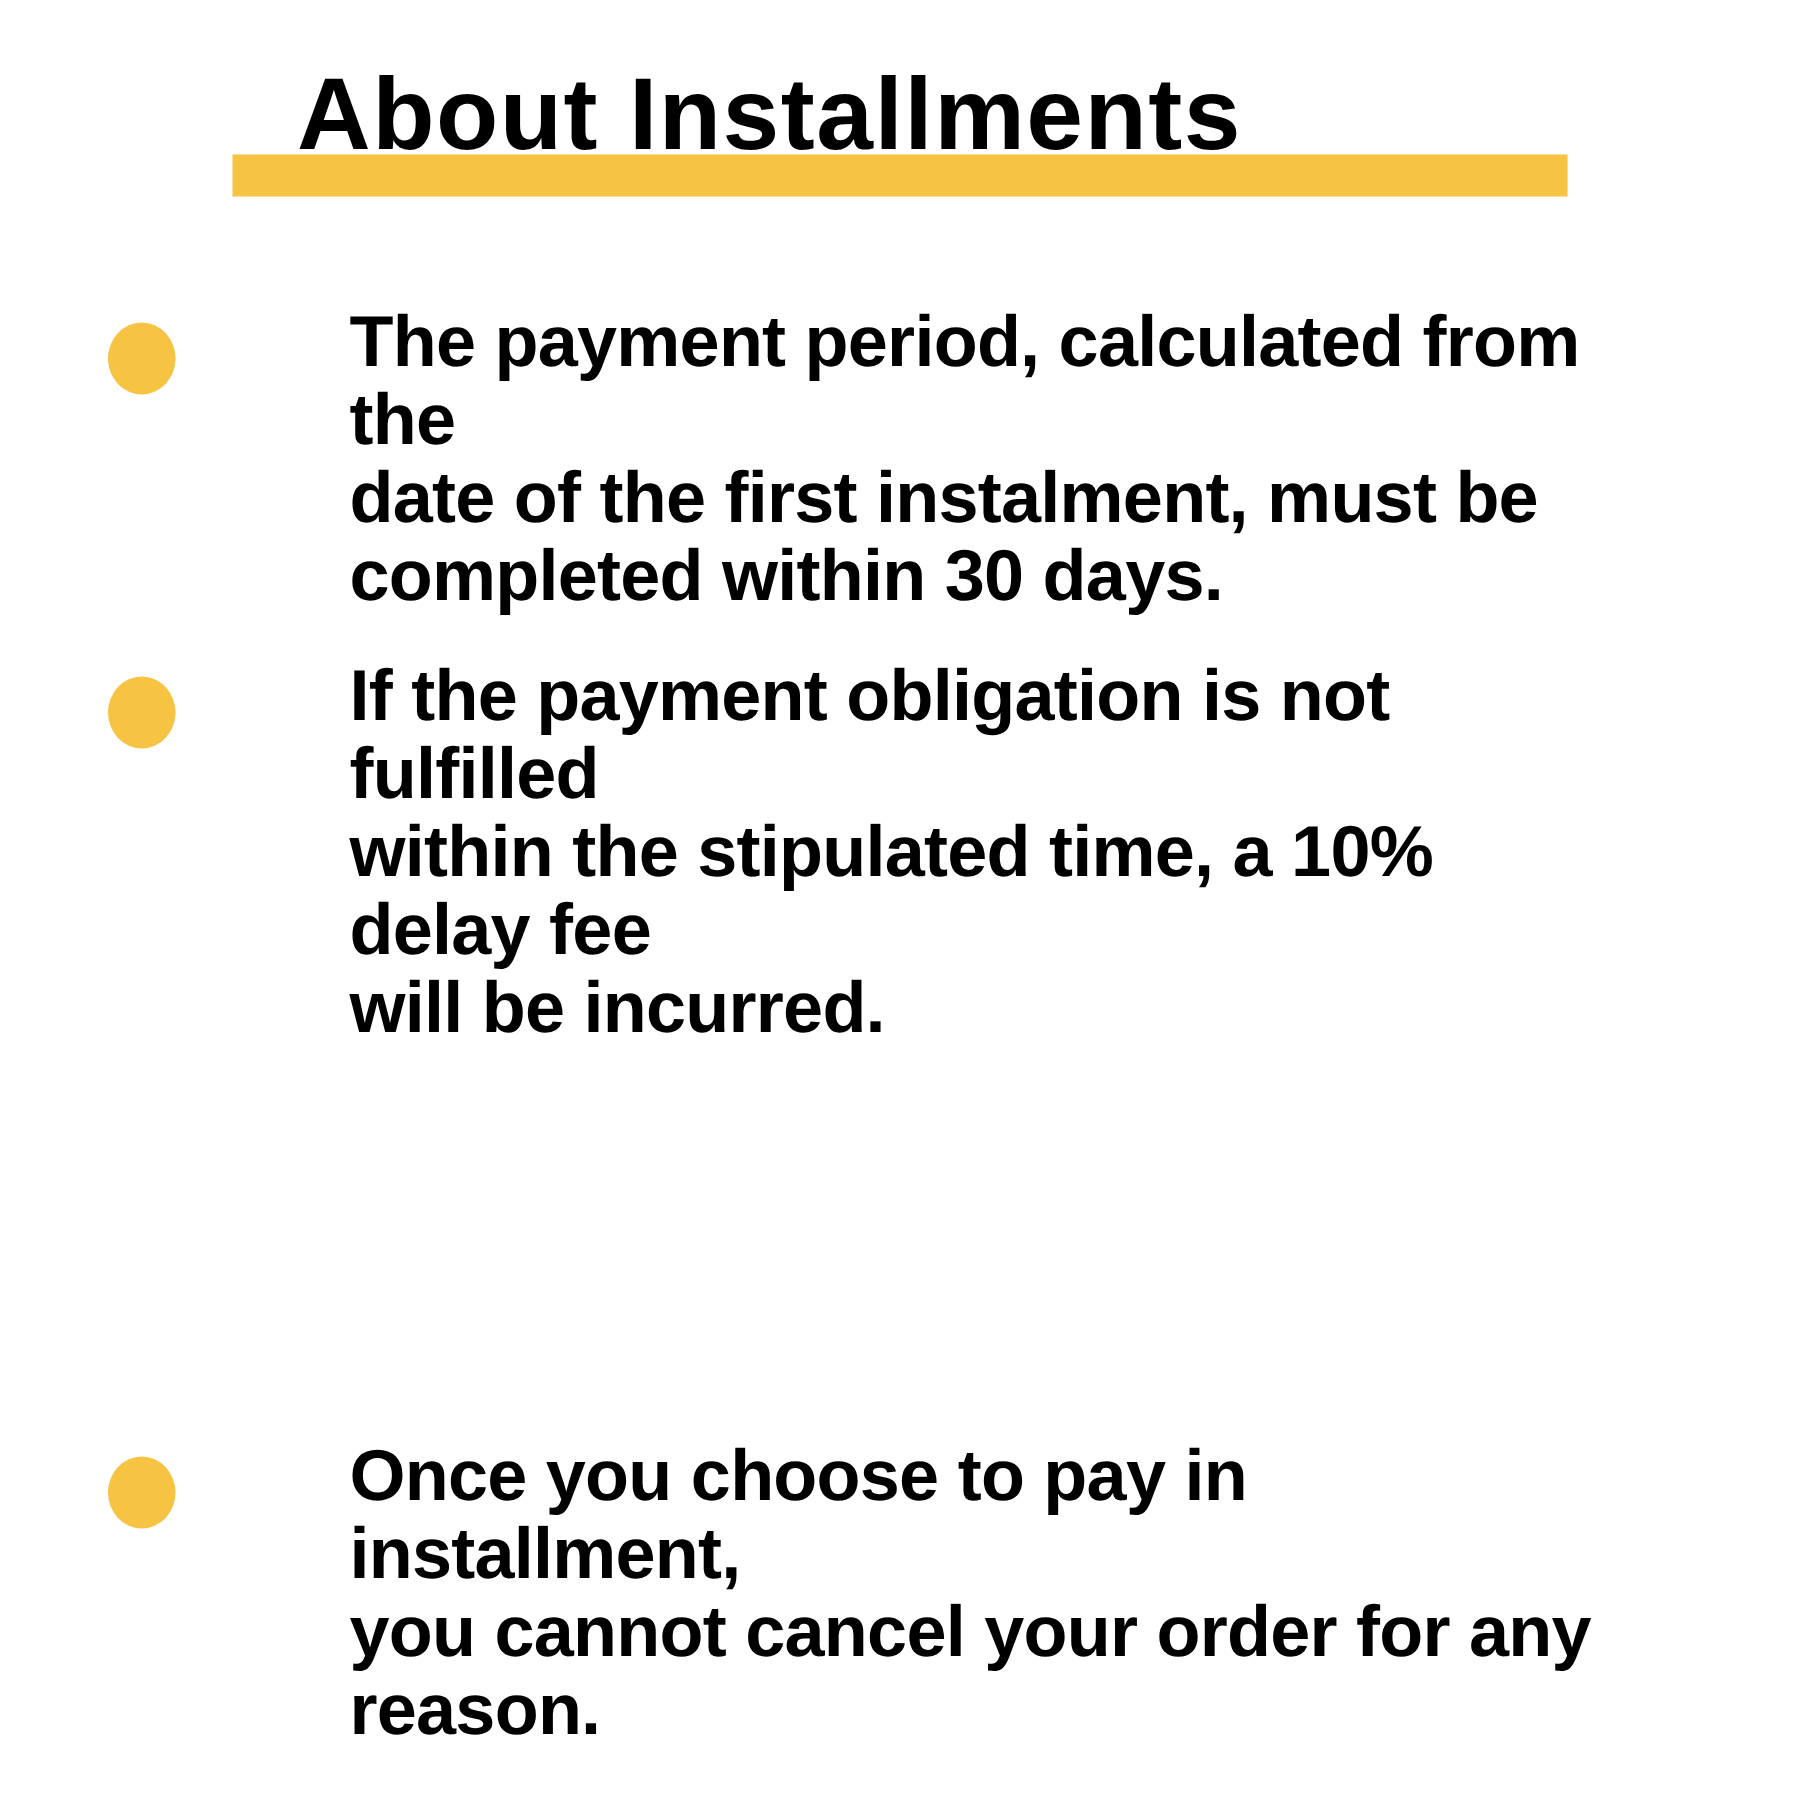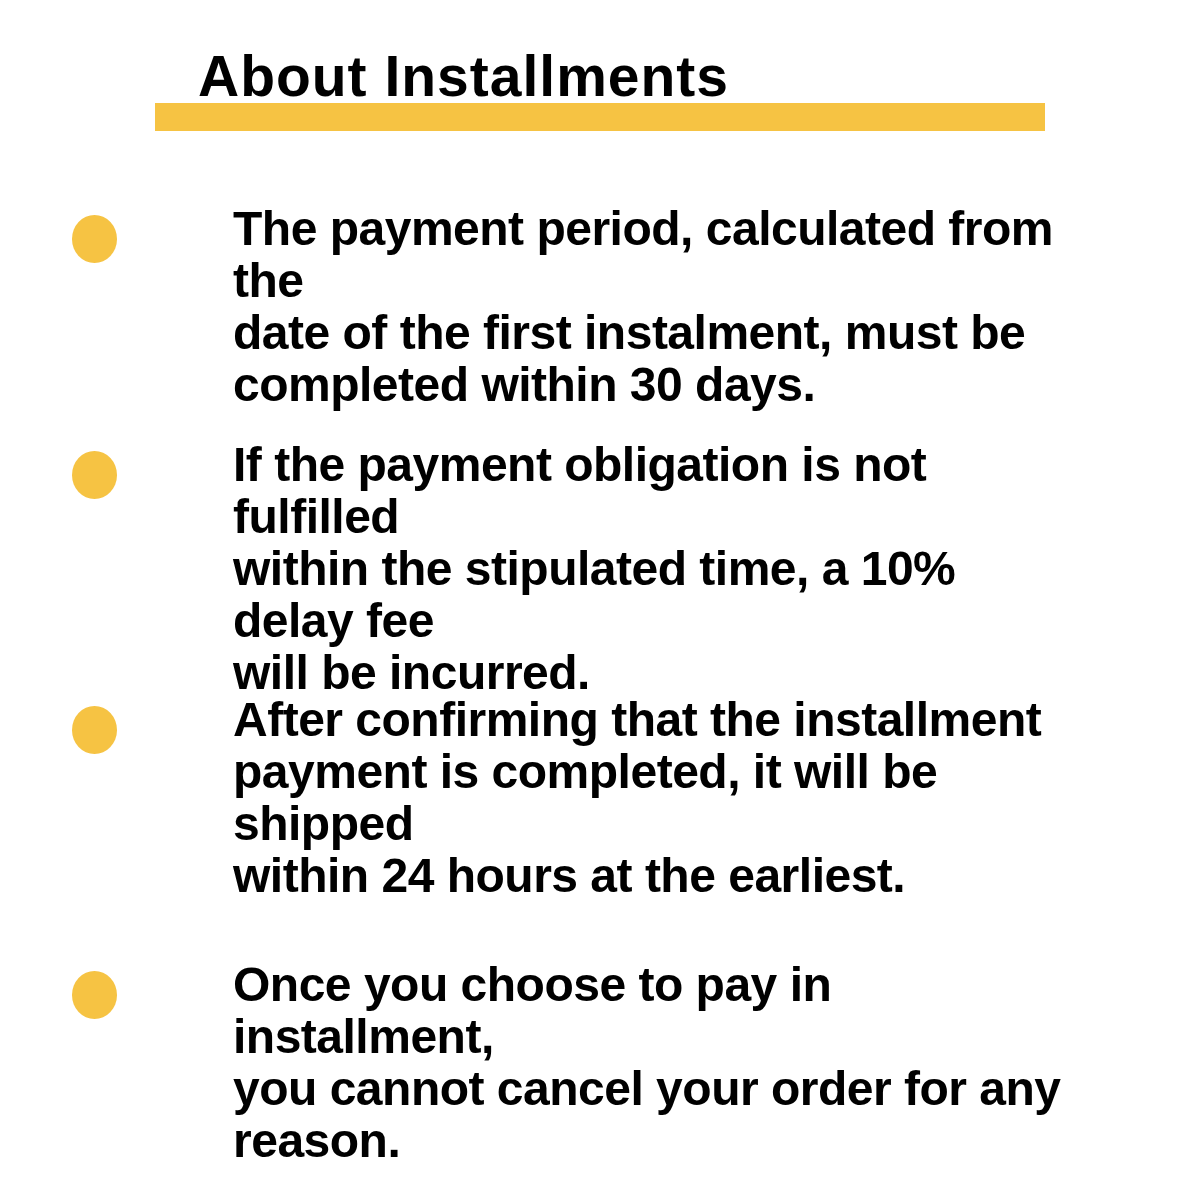--- a/index.html
+++ b/index.html
@@ -29,21 +29,21 @@
     left: 155px;
     top: 103px;
     width: 890px;
     height: 28px;
     background: #F6C343;
   }
   .page-title {
     position: absolute;
     left: 198px;
     top: 32px;
-    font-size: 57px;
+    font-size: 68px;
     line-height: 88px;
     font-weight: 900;
     letter-spacing: 1px;
     white-space: nowrap;
     color: #000000;
   }
   
   .note-item {
     position: absolute;
     left: 72px;
@@ -90,26 +90,20 @@
 completed within 30 days.</div>
   </div>
 
   <div class="note-item n2">
     <div class="bullet-dot"></div>
     <div class="note-text">If the payment obligation is not fulfilled
 within the stipulated time, a 10% delay fee
 will be incurred.</div>
   </div>
 
-  <div class="note-item n3">
-    <div class="bullet-dot"></div>
-    <div class="note-text">After confirming that the installment
-payment is completed, it will be shipped
-within 24 hours at the earliest.</div>
-  </div>
 
   <div class="note-item n4">
     <div class="bullet-dot"></div>
     <div class="note-text">Once you choose to pay in installment,
 you cannot cancel your order for any
 reason.</div>
   </div>
 
 </div>
 

